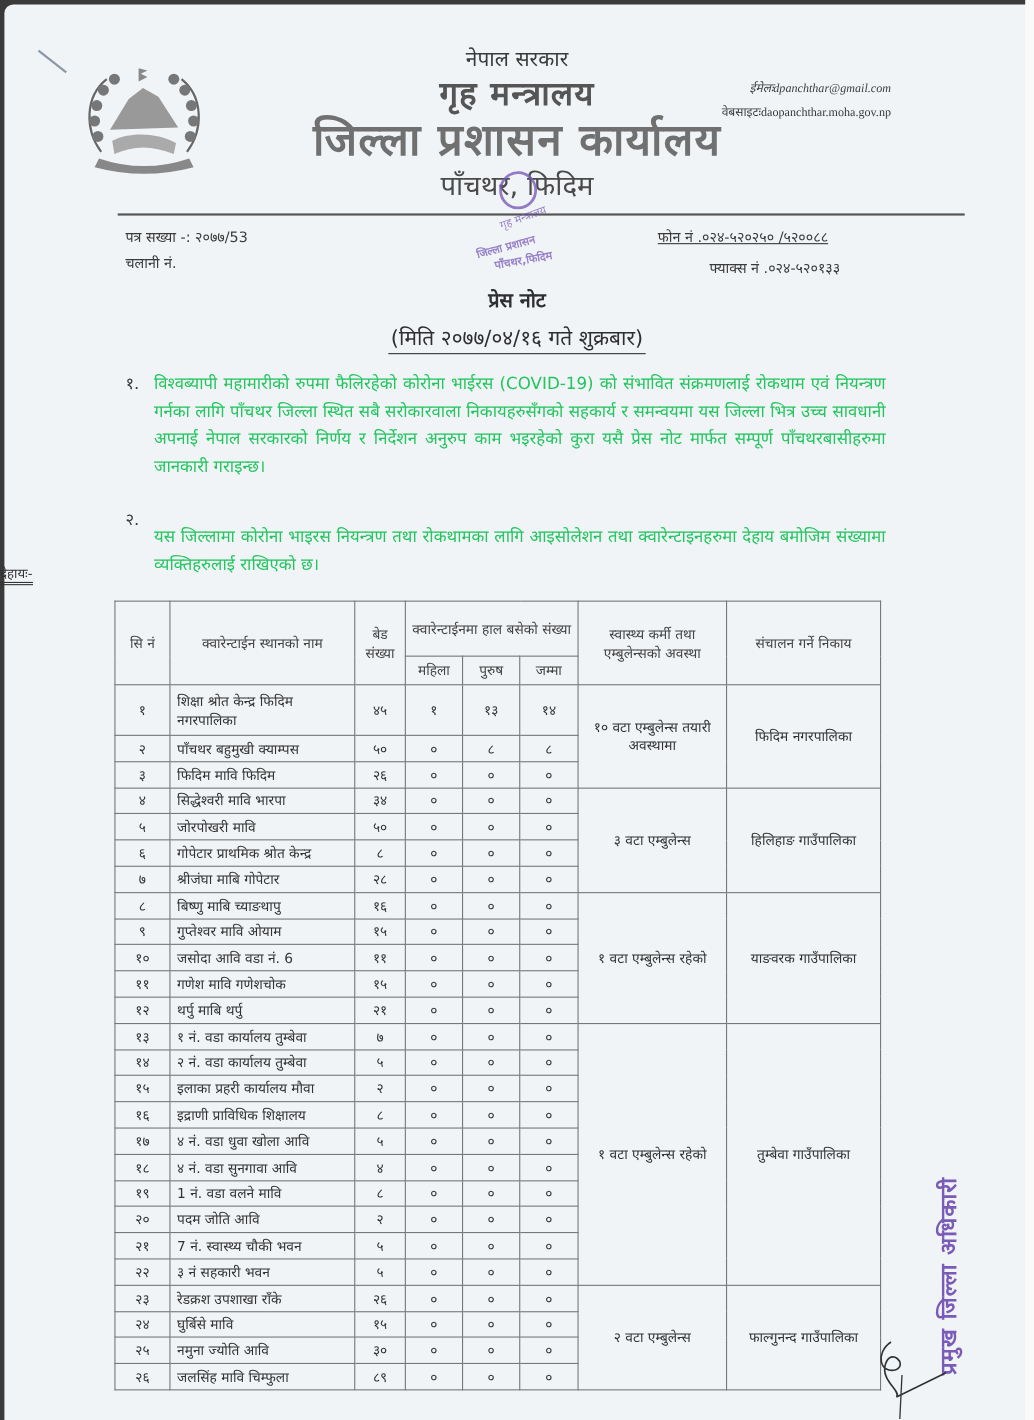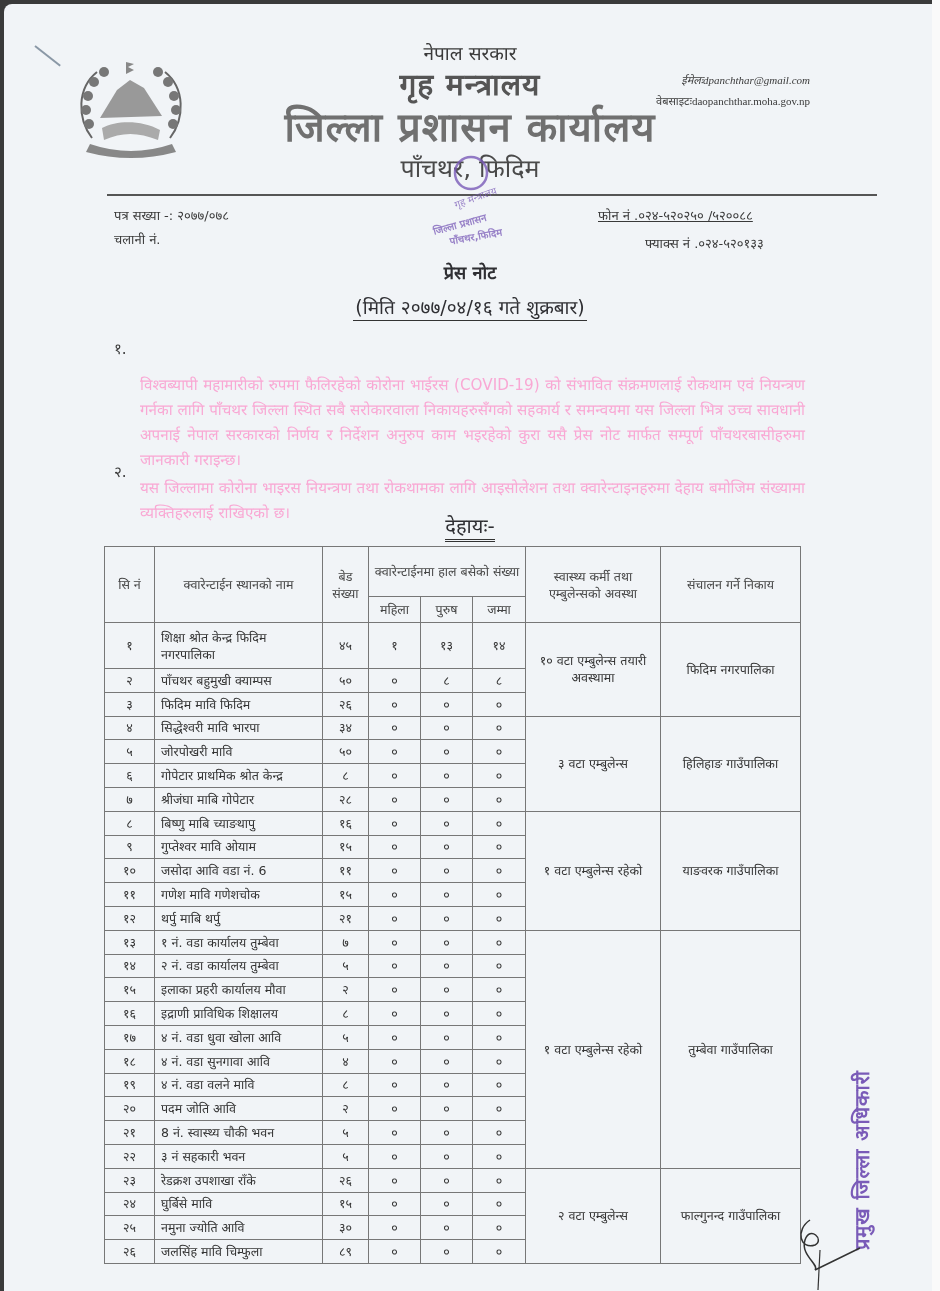--- a/index.html
+++ b/index.html
@@ -18,23 +18,23 @@
   .c-email { top:72px; right:130px;font-style:italic; }
   .c-web { top:93px; right:130px; }
   .rule { position:absolute; left:107px; top:194px; width:770px; height:2px; background:#555; }
   .meta-left { position:absolute; left:114px; font-size:13px; color:#3a3a3a; }
   .meta-right { position:absolute; font-size:13px; color:#3a3a3a; }
   .stamp { position:absolute; left:415px; top:143px; width:112px; height:110px; }
   .title { position:absolute; left:0; width:940px; text-align:center; }
   .t-press { top:260px; font-size:18px; font-weight:bold; color:#2f2f33; }
   .t-date { top:294px; font-size:19px; color:#2f2f33; }
   .t-date span { border-bottom:1.5px solid #333; padding:0 2px 2px; }
-  .para { position:absolute; left:140px; width:665px; font-size:15.2px; line-height:25px; color:#f9a8d4; text-align:justify;margin-top:36px; }
+  .para { position:absolute; left:140px; width:665px; font-size:15.2px; line-height:25px; color:#22c55e; text-align:justify; }
   .pnum { position:absolute; left:114px; font-size:15px; color:#3a3a3a; }
-  .dehaya { position:absolute; left:0; width:940px; top:512px; text-align:center; font-size:20px; color:#2f2f33; }
+  .dehaya { position:absolute; left:0; width:940px; top:512px; font-size:12px; color:#2f2f33; }
   .dehaya span { border-bottom:3px double #333; padding-bottom:1px; }
   table.qt { position:absolute; left:104px; top:546px; border-collapse:collapse; font-size:12.5px; color:#333; }
   table.qt td, table.qt th { border:1px solid #777; padding:0 4px; font-weight:normal; text-align:center; vertical-align:middle; }
   table.qt td.name { text-align:left; padding-left:6px; }
   table.qt th { font-size:12.5px; color:#444; line-height:17px; }
   .sig-text { position:absolute; left:848px; top:1070px; font-size:20px; color:#7a5bb8; writing-mode:vertical-rl; transform:rotate(180deg); font-weight:bold; letter-spacing:1px; }
   .signature { position:absolute; left:790px; top:1210px; width:85px; height:80px; }
 </style>
 </head>
 <body>
@@ -69,41 +69,41 @@
 <div class="head-small h-gov">नेपाल सरकार</div>
 <div class="head-small h-min">गृह मन्त्रालय</div>
 <div class="head-small h-office">जिल्ला प्रशासन कार्यालय</div>
 <div class="head-small h-dist">पाँचथर, फिदिम</div>
 
 <div class="contact c-email">ईमेलःdpanchthar@gmail.com</div>
 <div class="contact c-web">वेबसाइटःdaopanchthar.moha.gov.np</div>
 
 <div class="rule"></div>
 
-<div class="meta-left" style="top:206px;">पत्र सख्या -: २०७७/०७८</div>
+<div class="meta-left" style="top:206px;">पत्र सख्या -: २०७७/53</div>
 <div class="meta-left" style="top:230px;">चलानी नं.</div>
 <div class="meta-right" style="top:206px; left:598px;text-decoration:underline;">फोन नं .०२४-५२०२५० /५२००८८</div>
 <div class="meta-right" style="top:234px; left:645px;">फ्याक्स नं .०२४-५२०१३३</div>
 
 <svg class="stamp" viewBox="0 0 112 110">
   <circle cx="56" cy="30" r="16" fill="none" stroke="#7a5bb8" stroke-width="2.5" opacity="0.8"></circle>
   <g fill="#7a5bb8" opacity="0.75" font-size="10" font-family="DejaVu Sans, sans-serif">
     <text x="40" y="60" transform="rotate(-20 56 60)">गृह मन्त्रालय</text>
     <text x="18" y="82" transform="rotate(-15 56 82)" font-weight="bold">जिल्ला प्रशासन</text>
     <text x="35" y="98" transform="rotate(-10 56 98)" font-weight="bold">पाँचथर,फिदिम</text>
   </g>
 </svg>
 
 <div class="title t-press">प्रेस नोट</div>
 <div class="title t-date"><span>(मिति २०७७/०४/१६ गते शुक्रबार)</span></div>
 
 <div class="pnum" style="top:338px;">१.</div>
 <div class="para" style="top:337px;">विश्वब्यापी महामारीको रुपमा फैलिरहेको कोरोना भाईरस (COVID-19) को संभावित संक्रमणलाई रोकथाम एवं नियन्त्रण गर्नका लागि पाँचथर जिल्ला स्थित सबै सरोकारवाला निकायहरुसँगको सहकार्य र समन्वयमा यस जिल्ला भित्र उच्च सावधानी अपनाई नेपाल सरकारको निर्णय र निर्देशन अनुरुप काम भइरहेको कुरा यसै प्रेस नोट मार्फत सम्पूर्ण पाँचथरबासीहरुमा जानकारी गराइन्छ।</div>
 <div class="pnum" style="top:461px;">२.</div>
-<div class="para" style="top:440px;">यस जिल्लामा कोरोना भाइरस नियन्त्रण तथा रोकथामका लागि आइसोलेशन तथा क्वारेन्टाइनहरुमा देहाय बमोजिम संख्यामा व्यक्तिहरुलाई राखिएको छ।</div>
+<div class="para" style="top:476px;">यस जिल्लामा कोरोना भाइरस नियन्त्रण तथा रोकथामका लागि आइसोलेशन तथा क्वारेन्टाइनहरुमा देहाय बमोजिम संख्यामा व्यक्तिहरुलाई राखिएको छ।</div>
 
 <div class="dehaya"><span>देहायः-</span></div>
 
 <table class="qt">
   <colgroup>
     <col style="width:50px">
       <col style="width:168px">
       <col style="width:46px">
     <col style="width:52px">
       <col style="width:52px">
@@ -274,37 +274,37 @@
       <tr style="height: 23.8px;">
         <td>१८</td>
         <td class="name">४ नं. वडा सुनगावा आवि</td>
         <td>४</td>
         <td>०</td>
         <td>०</td>
         <td>०</td>
       </tr>
       <tr style="height: 23.8px;">
         <td>१९</td>
-        <td class="name">४ नं. वडा वलने मावि</td>
+        <td class="name">1 नं. वडा वलने मावि</td>
         <td>८</td>
         <td>०</td>
         <td>०</td>
         <td>०</td>
       </tr>
       <tr style="height: 23.8px;">
         <td>२०</td>
         <td class="name">पदम जोति आवि</td>
         <td>२</td>
         <td>०</td>
         <td>०</td>
         <td>०</td>
       </tr>
       <tr style="height: 23.8px;">
         <td>२१</td>
-        <td class="name">8 नं. स्वास्थ्य चौकी भवन</td>
+        <td class="name">7 नं. स्वास्थ्य चौकी भवन</td>
         <td>५</td>
         <td>०</td>
         <td>०</td>
         <td>०</td>
       </tr>
       <tr style="height: 23.8px;">
         <td>२२</td>
         <td class="name">३ नं सहकारी भवन</td>
         <td>५</td>
         <td>०</td>

